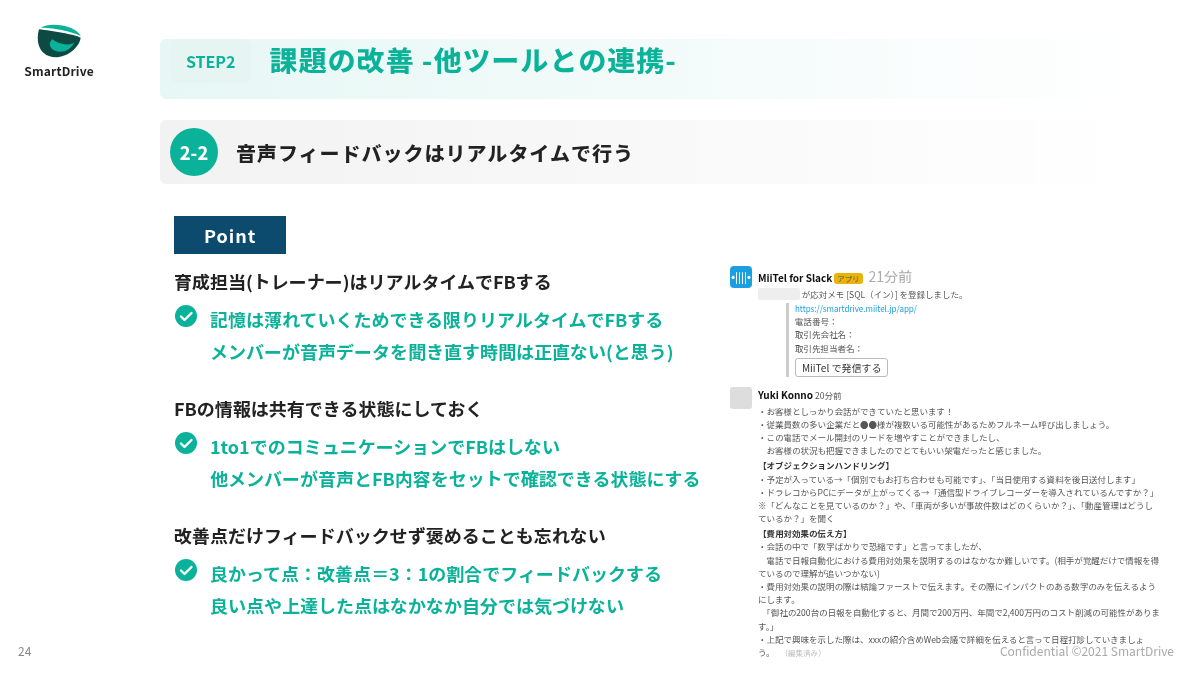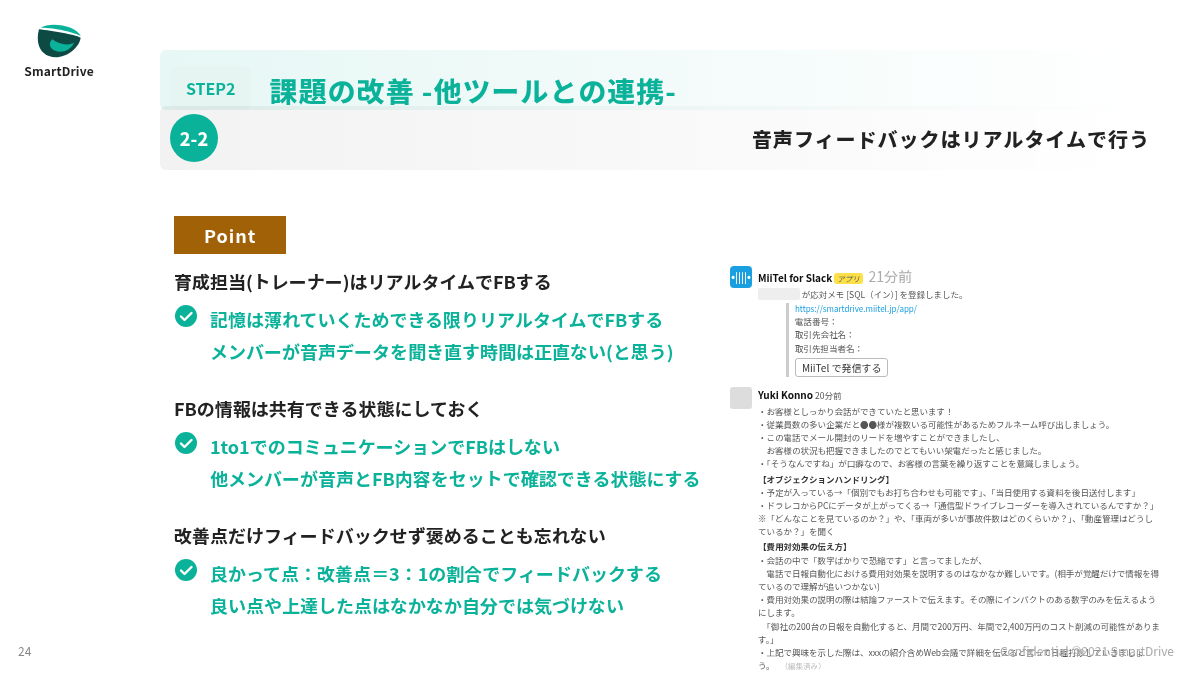--- a/index.html
+++ b/index.html
@@ -6,29 +6,29 @@
 html, body { width: 1200px; height: 673px; font-family: "Hiragino Sans", "Noto Sans JP", sans-serif; background: #fff; color: #222; }
 .slide { position: relative; width: 1200px; height: 673px; }
 
 
 .brand { position: absolute; left: 14px; top: 22px; width: 90px; text-align: center; }
 .brand svg { width: 50px; height: 38px; display: block; margin: 0 auto 2px; }
 .brand-text { font-size: 12px; font-weight: 700; letter-spacing: 0.2px; }
 
 
 .hdr { position: absolute; left: 160px; right: 50px; border-radius: 6px; }
-.hdr1 { top: 50px; height: 60px; background: linear-gradient(90deg, rgba(11,178,154,0.10), rgba(11,178,154,0)); display: flex; align-items: flex-end; padding-left: 10px; }
+.hdr1 { top: 39px; height: 60px; background: linear-gradient(90deg, rgba(11,178,154,0.10), rgba(11,178,154,0)); display: flex; align-items: flex-start; padding-left: 10px; }
 .hdr1 .pill { background: #e6f5f2; color: #0bb29a; font-weight: 700; font-size: 16px; padding: 10px 16px; border-radius: 8px; margin-right: 18px; }
 .hdr1 .title { color: #0bb29a; font-weight: 800; font-size: 28px; letter-spacing: 1px; }
-.hdr2 { top: 106px; height: 64px; background: linear-gradient(90deg, rgba(0,0,0,0.05), rgba(0,0,0,0)); display: flex; align-items: center; padding-left: 10px; justify-content: space-between; }
+.hdr2 { top: 120px; height: 64px; background: linear-gradient(90deg, rgba(0,0,0,0.05), rgba(0,0,0,0)); display: flex; align-items: center; padding-left: 10px; }
 .hdr2 .circle { width: 48px; height: 48px; border-radius: 50%; background: #0bb29a; color: #fff; font-weight: 800; font-size: 18px; display: flex; align-items: center; justify-content: center; margin-right: 18px; }
 .hdr2 .subtitle { font-weight: 800; font-size: 20px; letter-spacing: 1px; color: #222; }
 
 
-.point-label { position: absolute; left: 174px; top: 216px; background: #a16207; color: #fff; font-weight: 700; font-size: 18px; padding: 6px 30px; letter-spacing: 1px; }
+.point-label { position: absolute; left: 174px; top: 216px; background: #0c4a6e; color: #fff; font-weight: 700; font-size: 18px; padding: 6px 30px; letter-spacing: 1px; }
 
 
 .points { position: absolute; left: 174px; top: 268px; width: 540px; }
 .blk { margin-bottom: 28px; }
 .blk .lead { font-weight: 700; font-size: 18px; color: #222; margin-bottom: 10px; }
 .row { display: flex; align-items: flex-start; }
 .chk { flex: 0 0 28px; height: 28px; margin-right: 8px; margin-top: 0; }
 .chk svg { width: 24px; height: 24px; display: block; }
 .lines { flex: 1; }
 .tline { color: #0bb29a; font-weight: 700; font-size: 18px; line-height: 1.75; }
@@ -130,21 +130,21 @@
     </div>
 
   </div>
 
   <div class="mock">
     <div class="m1">
       <div class="ic">•||||•</div>
       <div style="flex:1;">
         <div class="hd">
           <b>MiiTel for Slack</b>
-          <span style="background:#fde047;border-radius:3px;padding:0 3px;font-size:7.5px;font-style:italic;">アプリ</span>
+          <span style="background:#eab308;border-radius:3px;padding:0 3px;font-size:7.5px;">アプリ</span>
           <span class="by">21分前</span>
         </div>
         <div style="margin-left:0;">
           <span style="background:#eee;padding:0 20px;border-radius:2px;">&nbsp;</span>
           <span>が応対メモ [SQL（イン）] を登録しました。</span>
         </div>
         <div class="fields">
           <div class="link">https://smartdrive.miitel.jp/app/</div>
           <div>電話番号：</div>
           <div>取引先会社名：</div>
@@ -159,21 +159,20 @@
       <div style="flex:1;">
         <div class="hd">
           <b>Yuki Konno</b>
           <span class="by">20分前</span>
         </div>
         <div class="sec">
           <div>・お客様としっかり会話ができていたと思います！</div>
           <div>・従業員数の多い企業だと●●様が複数いる可能性があるためフルネーム呼び出しましょう。</div>
           <div>・この電話でメール開封のリードを増やすことができましたし、</div>
           <div>　お客様の状況も把握できましたのでとてもいい架電だったと感じました。</div>
-          <div>・「そうなんですね」が口癖なので、お客様の言葉を繰り返すことを意識しましょう。</div>
         </div>
         <div class="sec">
           <div class="hdr-sm">【オブジェクションハンドリング】</div>
           <div>・予定が入っている→「個別でもお打ち合わせも可能です」、「当日使用する資料を後日送付します」</div>
           <div>・ドラレコからPCにデータが上がってくる→「通信型ドライブレコーダーを導入されているんですか？」</div>
           <div>※「どんなことを見ているのか？」や、「車両が多いが事故件数はどのくらいか？」、「動産管理はどうしているか？」を聞く</div>
         </div>
         <div class="sec">
           <div class="hdr-sm">【費用対効果の伝え方】</div>
           <div>・会話の中で「数字ばかりで恐縮です」と言ってましたが、</div>

